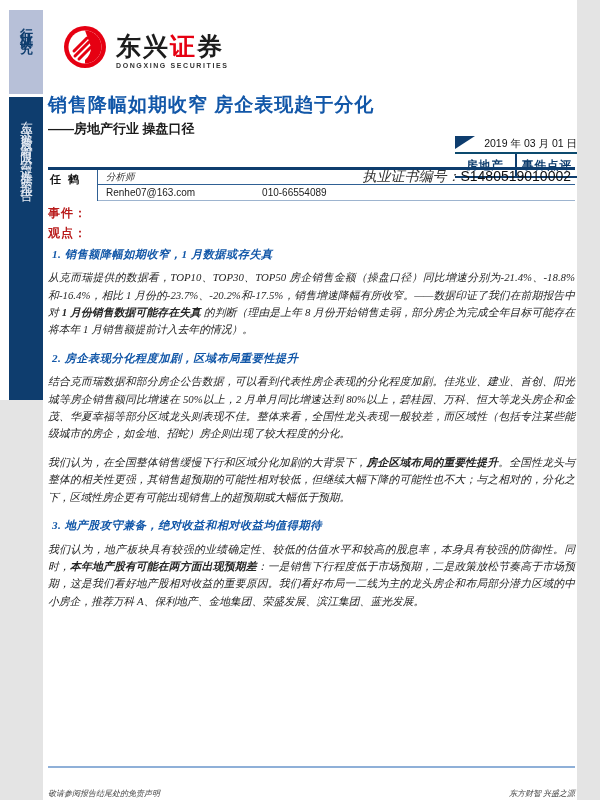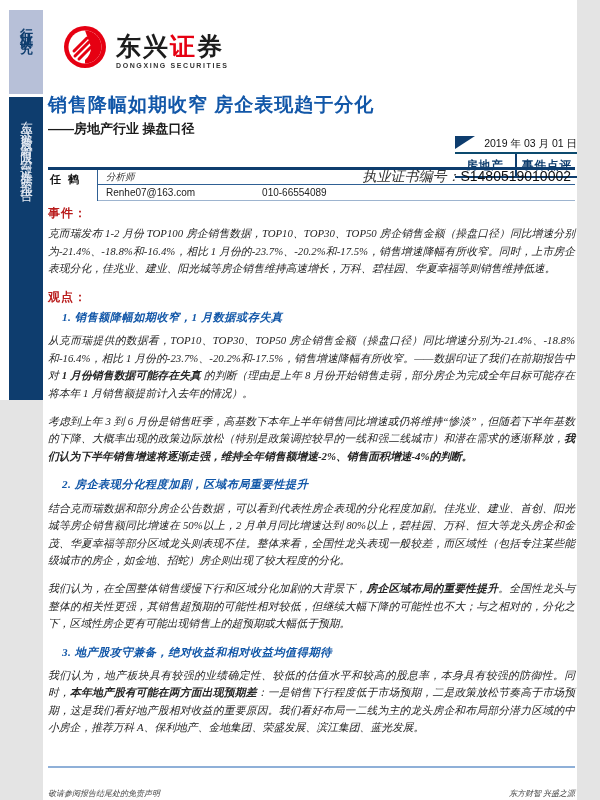--- a/index.html
+++ b/index.html
@@ -64,21 +64,21 @@
            font-size:10px; color:#222; }
   .at-r2 .phone { margin-left:26px;padding-left:41px; }
 
   
   .content { position:absolute; left:48px; top:205px; width:527px;
              font-family:"Liberation Serif","DejaVu Serif",serif; font-style:italic;
              font-size:10.8px; line-height:17.4px; color:#262626; text-align:justify; }
   .sec-label { font-family:"Liberation Sans","DejaVu Sans",sans-serif; font-style:normal;
                color:#b91c1c; font-weight:bold; font-size:12px; margin-bottom:3px; letter-spacing:1px; }
   .content p { margin-bottom:11px; }
-  .hnum { color:#1257a8; font-weight:bold; font-size:11.2px; margin:2px 0 6px 14px; letter-spacing:0.5px; }
+  .hnum { color:#1257a8; font-weight:bold; font-size:11.2px; margin:2px 0 6px 4px; letter-spacing:0.5px; }
   .b { font-weight:bold; }
 
   
   .footer { position:absolute; left:48px; top:766px; width:527px; border-top:2px solid #8fb0d8; padding-top:20px;
             display:flex; justify-content:space-between;
             font-family:"Liberation Serif","DejaVu Serif",serif; font-style:italic; font-size:8px; color:#444; }
 </style>
 </head>
 <body>
 
@@ -132,27 +132,25 @@
       <span class="at-lic"><span class="lbl">执业证书编号：</span><span>S1480519010002</span></span>
     </div>
     <div class="at-r2">
       <span>Renhe07@163.com</span>
       <span class="phone">010-66554089</span>
     </div>
   </div>
 
   <div class="content">
     <div class="sec-label">事件：</div>
-    <p>克而瑞发布 1-2 月份 TOP100 房企销售数据，TOP10、TOP30、TOP50 房企销售金额（操盘口径）同比增速分别为-21.4%、-18.8%和-16.4%，相比 1 月份的-23.7%、-20.2%和-17.5%，销售增速降幅有所收窄。同时，上市房企表现分化，佳兆业、建业、阳光城等房企销售维持高速增长，万科、碧桂园、华夏幸福等则销售维持低速。</p>
 
     <div class="sec-label">观点：</div>
 
     <div class="hnum">1. 销售额降幅如期收窄，1 月数据或存失真</div>
     <p><span>从克而瑞提供的数据看，TOP10、TOP30、TOP50 房企销售金额（操盘口径）同比增速分别为-21.4%、-18.8%和-16.4%，相比 1 月份的-23.7%、-20.2%和-17.5%，销售增速降幅有所收窄。——数据印证了我们在前期报告中对 </span><span class="b">1 月份销售数据可能存在失真</span><span> 的判断（理由是上年 8 月份开始销售走弱，部分房企为完成全年目标可能存在将本年 1 月销售额提前计入去年的情况）。</span></p>
-    <p><span>考虑到上年 3 到 6 月份是销售旺季，高基数下本年上半年销售同比增速或仍将维持“惨淡”，但随着下半年基数的下降、大概率出现的政策边际放松（特别是政策调控较早的一线和强二线城市）和潜在需求的逐渐释放，</span><span class="b">我们认为下半年销售增速将逐渐走强，维持全年销售额增速-2%、销售面积增速-4%的判断。</span></p>
 
     <div class="hnum">2. 房企表现分化程度加剧，区域布局重要性提升</div>
     <p>结合克而瑞数据和部分房企公告数据，可以看到代表性房企表现的分化程度加剧。佳兆业、建业、首创、阳光城等房企销售额同比增速在 50%以上，2 月单月同比增速达到 80%以上，碧桂园、万科、恒大等龙头房企和金茂、华夏幸福等部分区域龙头则表现不佳。整体来看，全国性龙头表现一般较差，而区域性（包括专注某些能级城市的房企，如金地、招蛇）房企则出现了较大程度的分化。</p>
     <p><span>我们认为，在全国整体销售缓慢下行和区域分化加剧的大背景下，</span><span class="b">房企区域布局的重要性提升</span><span>。全国性龙头与整体的相关性更强，其销售超预期的可能性相对较低，但继续大幅下降的可能性也不大；与之相对的，分化之下，区域性房企更有可能出现销售上的超预期或大幅低于预期。</span></p>
 
     <div class="hnum">3. 地产股攻守兼备，绝对收益和相对收益均值得期待</div>
     <p><span>我们认为，地产板块具有较强的业绩确定性、较低的估值水平和较高的股息率，本身具有较强的防御性。同时，</span><span class="b">本年地产股有可能在两方面出现预期差</span><span>：一是销售下行程度低于市场预期，二是政策放松节奏高于市场预期，这是我们看好地产股相对收益的重要原因。我们看好布局一二线为主的龙头房企和布局部分潜力区域的中小房企，推荐万科 A、保利地产、金地集团、荣盛发展、滨江集团、蓝光发展。</span></p>
   </div>
 
   <div class="footer">

